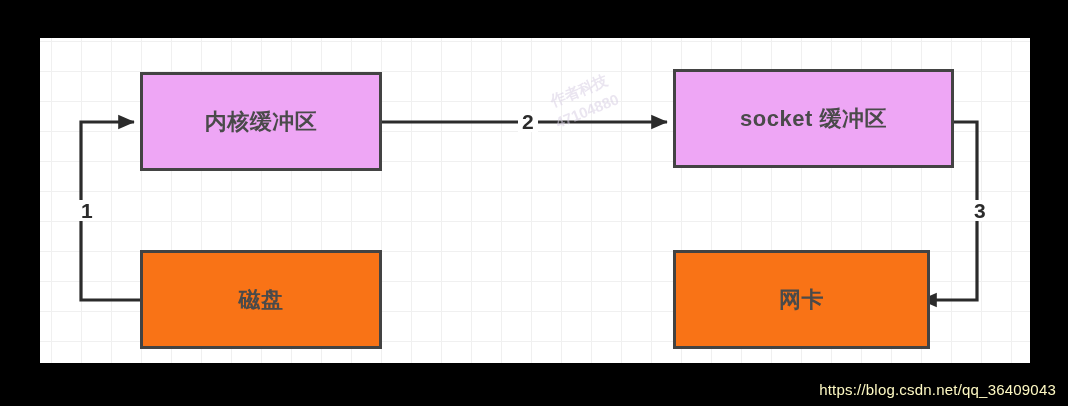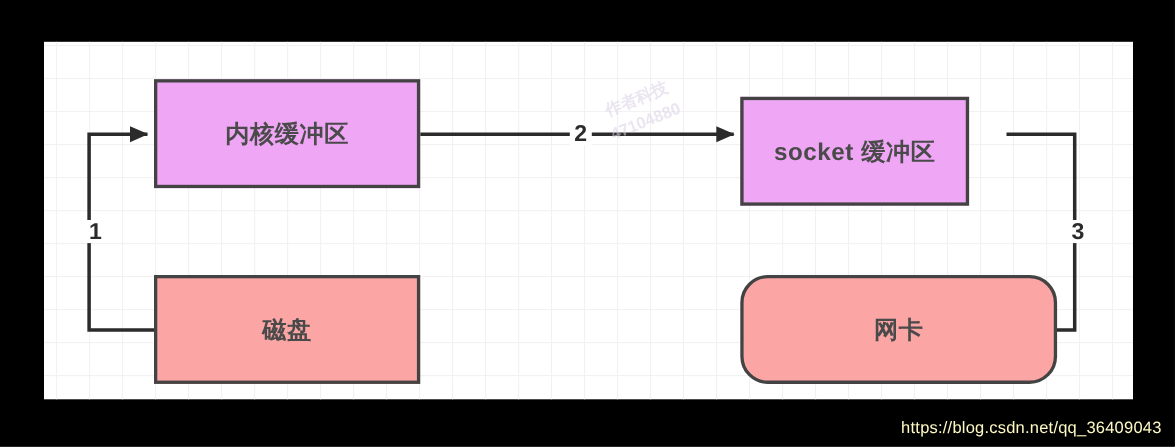--- a/index.html
+++ b/index.html
@@ -48,26 +48,26 @@
     display: flex;
     align-items: center;
     justify-content: center;
     color: #4a4a4a;
     font-size: 22px;
     font-weight: bold;
     letter-spacing: 0.5px;
     white-space: nowrap;
   }
   .node.pink { background: #eea6f5; }
-  .node.blue { background: #fca5a5; }
+  .node.blue { background: #f97316; }
 
   #node-kernel-buffer { left: 140px; top: 72px;  width: 242px; height: 99px; justify-content: center; }
-  #node-socket-buffer { left: 673px; top: 88px;  width: 208px; height: 99px; }
+  #node-socket-buffer { left: 673px; top: 69px;  width: 281px; height: 99px; }
   #node-disk          { left: 140px; top: 250px; width: 242px; height: 99px; }
-  #node-nic           { left: 673px; top: 250px; width: 288px; height: 99px; border-radius: 25px; }
+  #node-nic           { left: 673px; top: 250px; width: 257px; height: 99px; }
 
   
   .edge-label {
     position: absolute;
     color: #2b2b2b;
     font-size: 21px;
     font-weight: bold;
     background: #ffffff;
     padding: 0 4px;
     line-height: 1;

